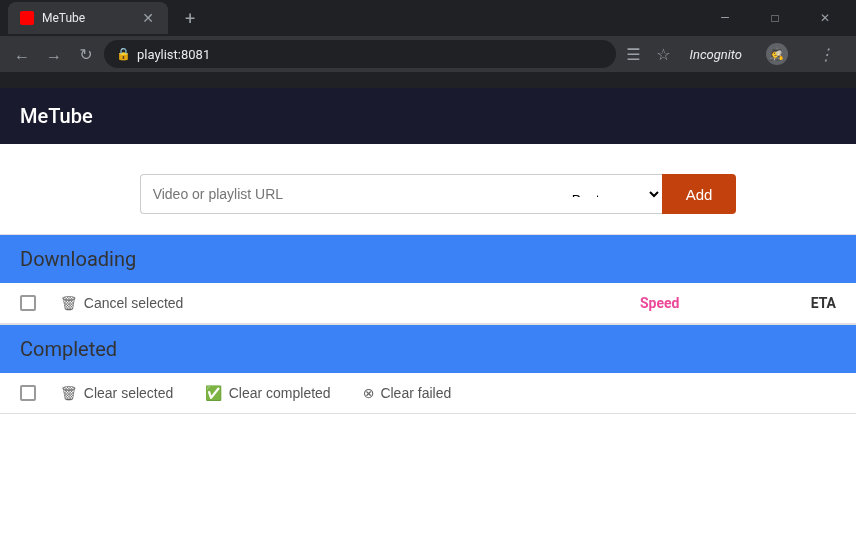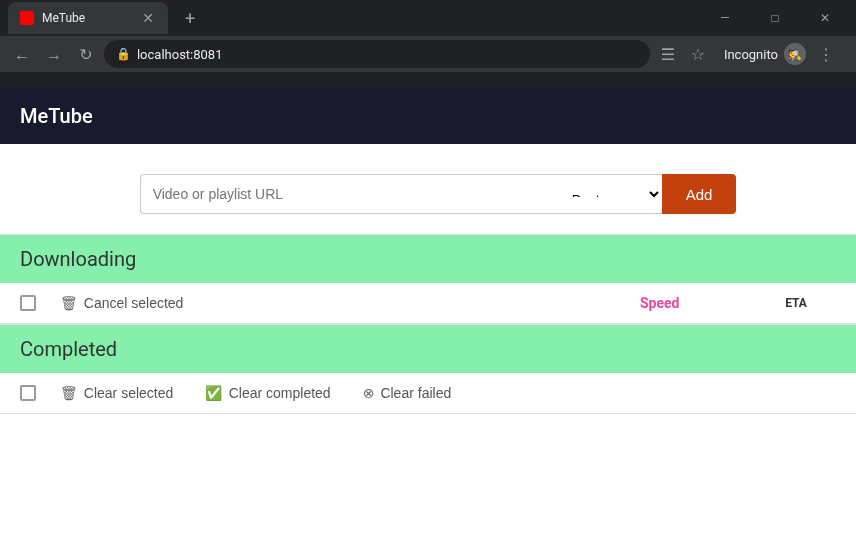--- a/index.html
+++ b/index.html
@@ -144,24 +144,25 @@
 
     .nav-actions {
       display: flex;
       align-items: center;
       gap: 2px;
     }
 
     .incognito-area {
       display: flex;
       align-items: center;
-      gap: 6px;
+      gap: 24px;
       color: #e8eaed;
       font-size: 13px;
       padding: 0 8px;
+      font-style: italic;
     }
 
     .incognito-icon {
       width: 22px;
       height: 22px;
       background: #5f6368;
       border-radius: 50%;
       display: flex;
       align-items: center;
       justify-content: center;
@@ -235,21 +236,21 @@
       font-weight: 500;
       cursor: pointer;
     }
 
     
     .section {
       border-top: 1px solid #e0e0e0;
     }
 
     .section-header {
-      background: #86efac;
+      background: #3b82f6;
       padding: 12px 20px;
     }
 
     .section-title {
       font-size: 20px;
       font-weight: 400;
       color: #333;
     }
 
     .section-toolbar {
@@ -290,23 +291,23 @@
       width: 100px;
       font-weight: 700;
       font-size: 14px;
       color: #ec4899;
       text-align: left;
     }
 
     .col-eta {
       width: 80px;
       font-weight: 700;
-      font-size: 12px;
+      font-size: 14px;
       color: #333;
-      text-align: center;
+      text-align: right;
     }
   </style>
 </head>
 <body>
 
 <div class="browser-chrome">
 
   <div class="tab-bar">
     <div class="tab">
       <div class="tab-favicon"></div>
@@ -326,21 +327,21 @@
       </div>
     </div>
   </div>
 
   <div class="nav-bar">
     <div class="nav-btn">←</div>
     <div class="nav-btn">→</div>
     <div class="nav-btn">↻</div>
     <div class="address-bar">
       <span class="lock-icon">🔒</span>
-      <span class="address-text">localhost:8081</span>
+      <span class="address-text">playlist:8081</span>
     </div>
     <div class="nav-actions">
       <div class="nav-btn">☰</div>
       <div class="nav-btn">☆</div>
     </div>
     <div class="incognito-area">
       <span>Incognito</span>
       <div class="incognito-icon">🕵</div>
       <div class="nav-btn">⋮</div>
     </div>

